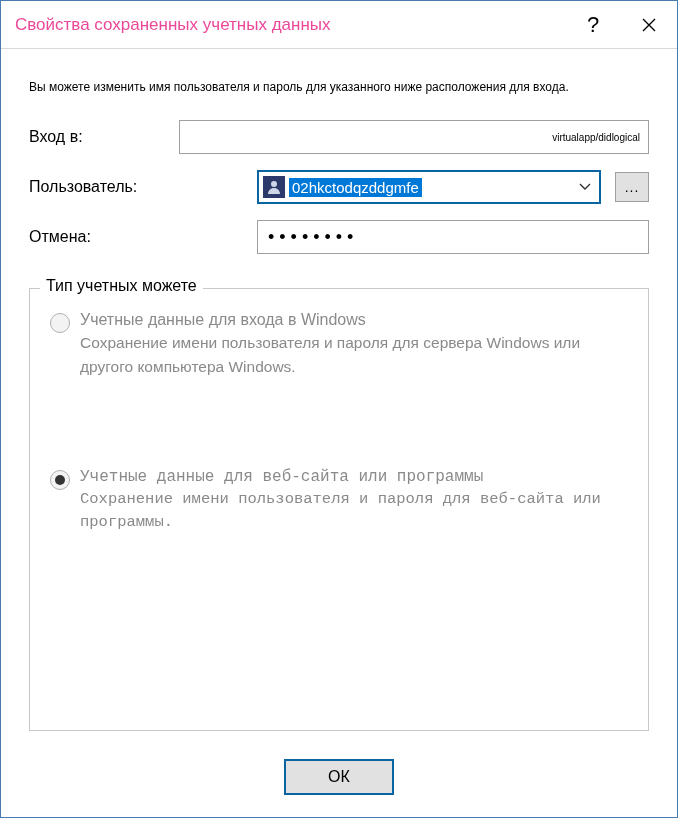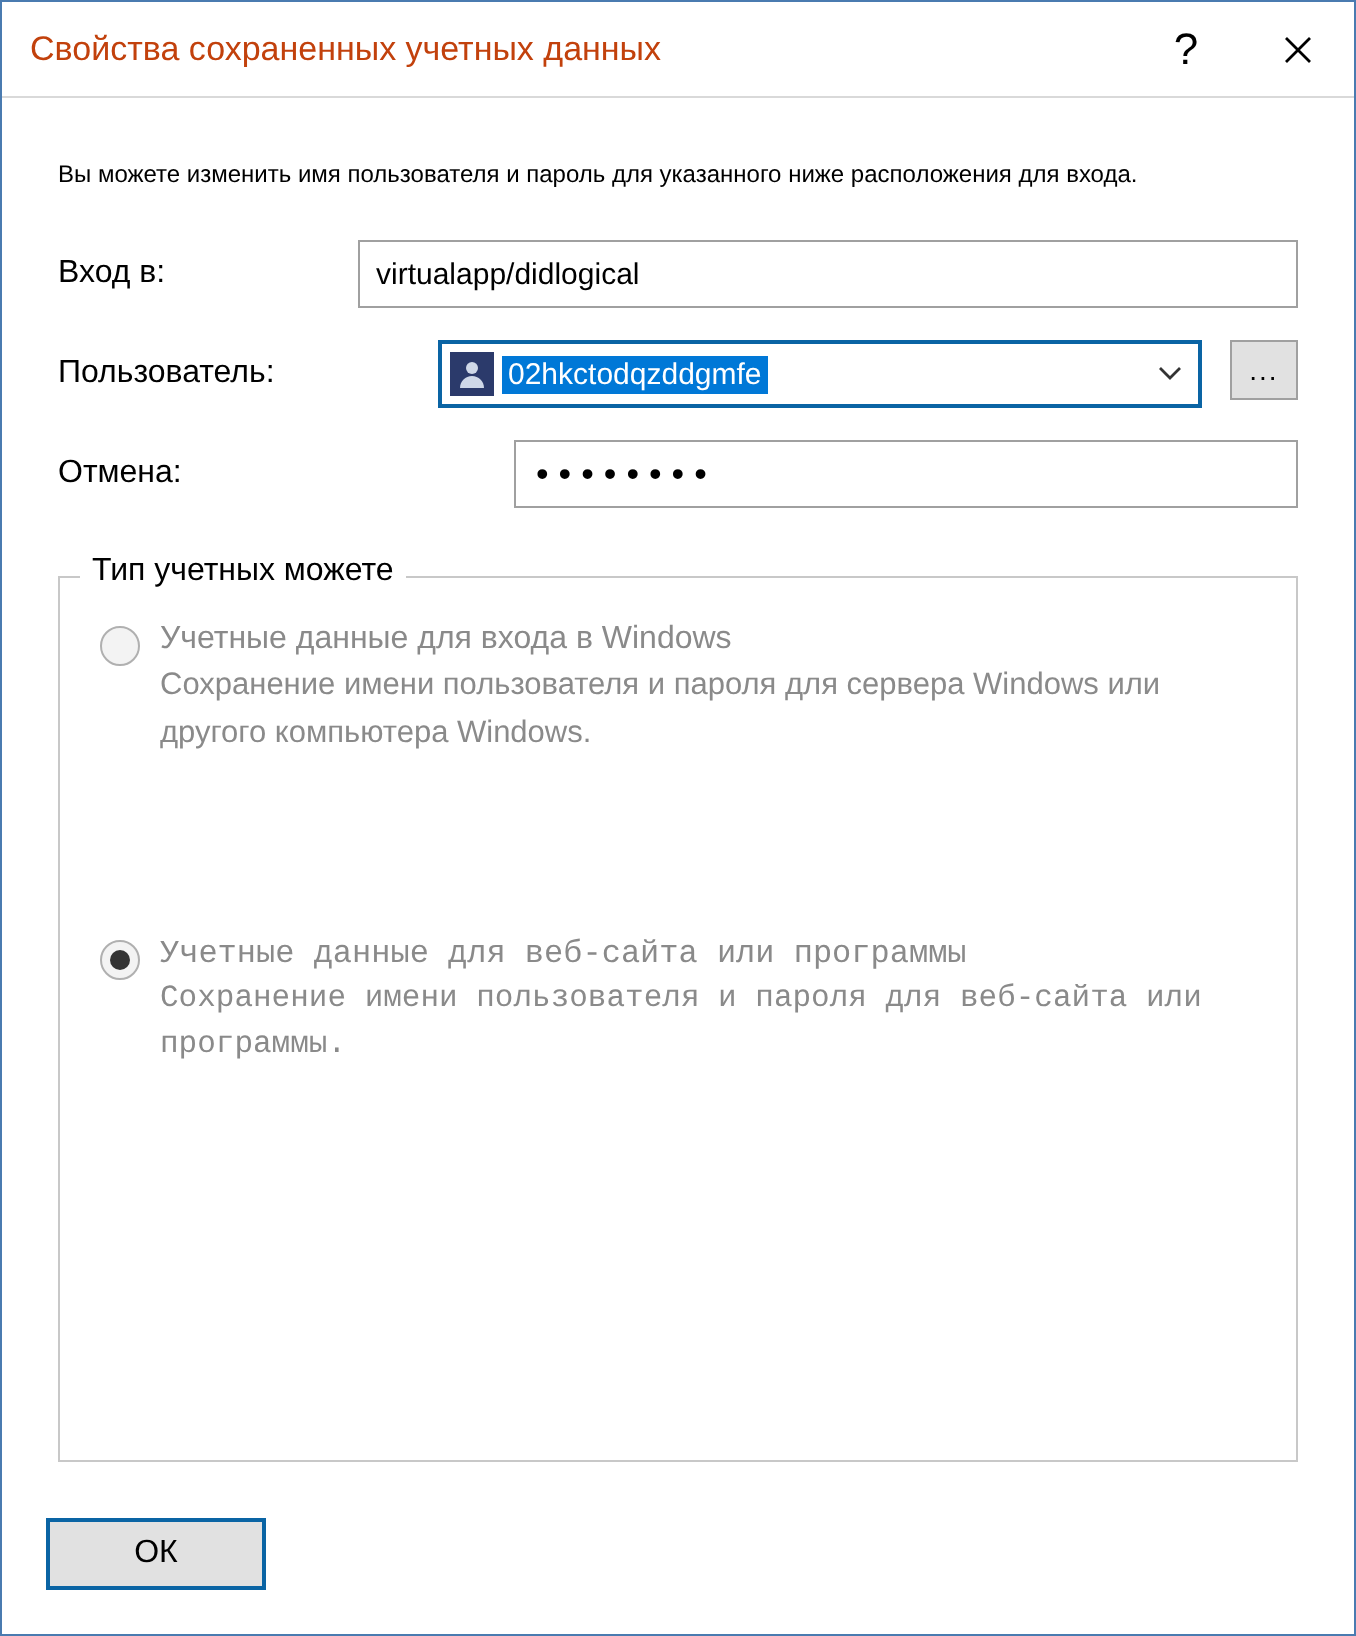--- a/index.html
+++ b/index.html
@@ -22,21 +22,21 @@
     display: flex;
     align-items: center;
     height: 48px;
     padding: 0 0 0 14px;
     border-bottom: 1px solid #d9d9d9;
     background: #fff;
   }
   .title-text {
     flex: 1;
     font-size: 17px;
-    color: #c2410c;
+    color: #ec4899;
   }
   .title-btn {
     width: 56px;
     height: 48px;
     display: flex;
     align-items: center;
     justify-content: center;
     color: #000;
     font-size: 18px;
   }
@@ -62,29 +62,31 @@
   }
   .form-label {
     width: 150px;
     font-size: 16px;
   }
   .text-input {
     flex: 1;
     height: 34px;
     border: 1px solid #a0a0a0;
     padding: 0 8px;
-    font-size: 15px;
+    font-size: 10px;
     font-family: inherit;
     background: #fff;
+    text-align: right;
   }
   .user-row .user-wrap {
     flex: 1;
     display: flex;
+    align-items: center;
     gap: 14px;
-    margin-left: 40px;
+    margin-left: 78px;
   }
   .combo {
     flex: 1;
     position: relative;
     height: 34px;
     border: 2px solid #0a64a4;
     background: #fff;
     display: flex;
     align-items: center;
     padding-left: 4px;
@@ -183,21 +185,21 @@
     line-height: 1.5;
     margin-top: 2px;
   }
   .radio-block.disabled .radio-circle {
     border-color: #b0b0b0;
     background: #f3f3f3;
   }
 
   .footer {
     display: flex;
-    justify-content: flex-start;
+    justify-content: center;
     gap: 19px;
     padding: 18px 22px 22px 22px;
   }
   .btn {
     min-width: 110px;
     height: 36px;
     border: 1px solid #a0a0a0;
     background: #e1e1e1;
     font-size: 16px;
     font-family: inherit;

